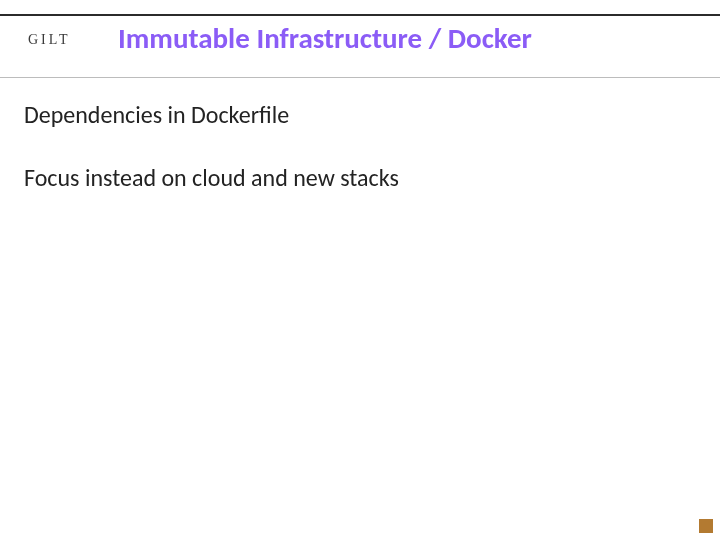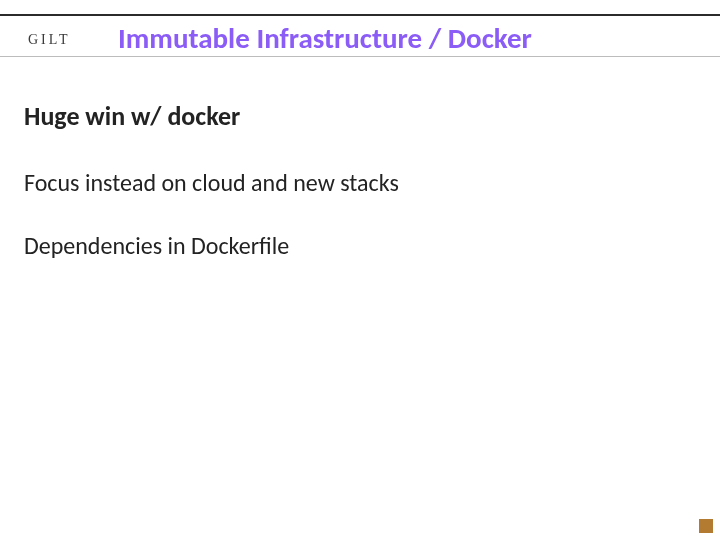--- a/index.html
+++ b/index.html
@@ -7,21 +7,21 @@
   body {
     font-family: Calibri, "Segoe UI", Arial, sans-serif;
     background: #ffffff;
     position: relative;
   }
   .header {
     position: absolute;
     top: 14px;
     left: 0;
     width: 720px;
-    height: 43px;
+    height: 64px;
   }
   .top-rule {
     position: absolute;
     top: 0;
     left: 0;
     width: 720px;
     height: 2px;
     background: #2b2b2b;
   }
   .bottom-rule {
@@ -82,18 +82,17 @@
 <body>
 
 <div class="header">
   <div class="top-rule"></div>
   <div class="logo">GILT</div>
   <div class="title">Immutable Infrastructure / Docker</div>
   <div class="bottom-rule"></div>
 </div>
 
 <div class="content">
-  <div class="subheading">Huge win w/ docker</div>
+  <div class="line">Dependencies in Dockerfile</div>
   <div class="line">Focus instead on cloud and new stacks</div>
-  <div class="line">Dependencies in Dockerfile</div>
 </div>
 
 <div class="corner-square"></div>
 
 </body></html>

